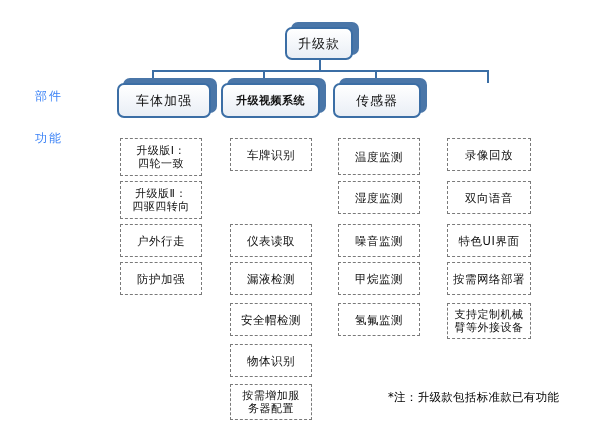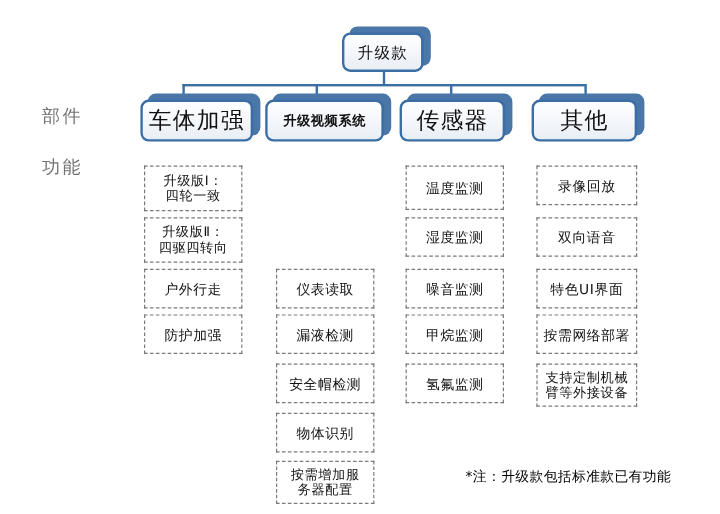--- a/index.html
+++ b/index.html
@@ -18,22 +18,22 @@
   #canvas {
     position: absolute;
     left: 0; top: 0;
     width: 600px;
     height: 428px;
   }
 
   
   .axis-label {
     position: absolute;
-    font-size: 15px;
-    color: #737373;
+    font-size: 12px;
+    color: #3b82f6;
     letter-spacing: 2px;
     white-space: nowrap;
     text-align: right;
   }
   #axis-parts { left: 35px; top: 88px; }
   #axis-functions { left: 35px; top: 130px; }
 
   
   .conn {
     position: absolute;
@@ -64,21 +64,21 @@
     height: 100%;
     box-sizing: border-box;
     background: linear-gradient(to bottom, #ffffff 0%, #f3f6fa 55%, #e9eef5 100%);
     border: 2px solid #3b6ea5;
     border-radius: 7px;
     display: flex;
     align-items: center;
     justify-content: center;
   }
   .node .face span {
-    font-size: 19px;
+    font-size: 13px;
     color: #111111;
     letter-spacing: 1px;
     white-space: nowrap;
   }
   #node-root .face span { font-size: 13px; }
   #node-video .face span { font-size: 11px; letter-spacing: 0.5px; font-weight: bold; }
 
   
   .leaf {
     position: absolute;
@@ -149,42 +149,39 @@
     </div>
   </div>
 
   <div class="node" id="node-sensor" style="left:333px; top:83px; width:88px; height:35px;">
     <div class="shadow"></div>
     <div class="face">
       <span>传感器</span>
     </div>
   </div>
 
-  <div class="node" id="node-other" style="left:443px; top:83px; width:88px; height:35px;">
-    <div class="shadow"></div>
-    <div class="face">
-      <span>其他</span>
-    </div>
-  </div>
 
   <div class="leaf two-line" style="left:120px; top:138px; width:82px; height:38px;">
     <span>升级版Ⅰ：
 四轮一致</span>
   </div>
   <div class="leaf two-line" style="left:120px; top:181px; width:82px; height:38px;">
     <span>升级版Ⅱ：
 四驱四转向</span>
   </div>
   <div class="leaf" style="left:120px; top:224px; width:82px; height:33px;">
     <span>户外行走</span>
   </div>
   <div class="leaf" style="left:120px; top:262px; width:82px; height:33px;">
     <span>防护加强</span>
   </div>
 
+  <div class="leaf" style="left:230px; top:138px; width:82px; height:33px;">
+    <span>车牌识别</span>
+  </div>
   <div class="leaf" style="left:230px; top:224px; width:82px; height:33px;">
     <span>仪表读取</span>
   </div>
   <div class="leaf" style="left:230px; top:262px; width:82px; height:33px;">
     <span>漏液检测</span>
   </div>
   <div class="leaf" style="left:230px; top:303px; width:82px; height:33px;">
     <span>安全帽检测</span>
   </div>
   <div class="leaf" style="left:230px; top:344px; width:82px; height:33px;">

